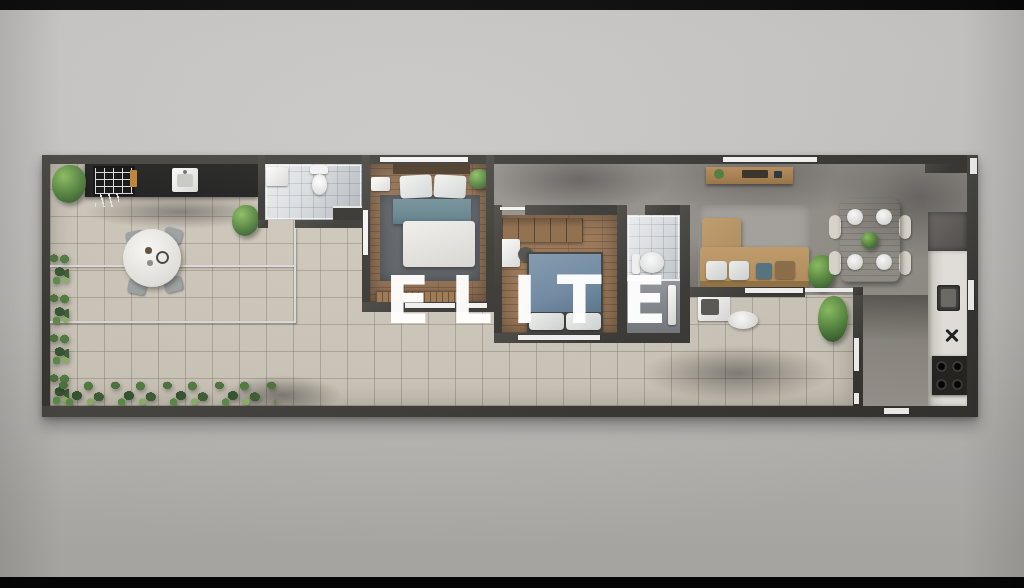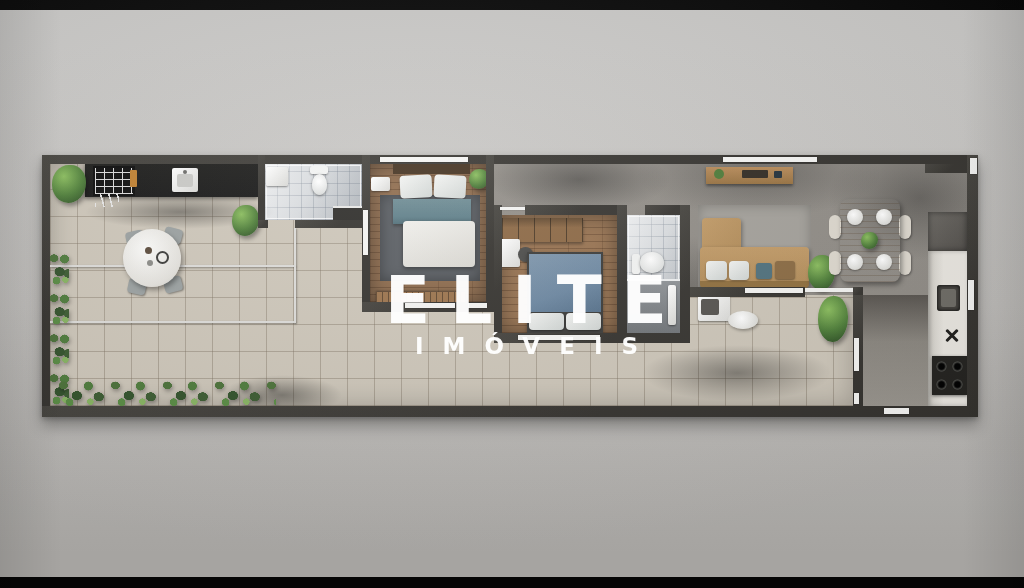--- a/index.html
+++ b/index.html
@@ -261,17 +261,16 @@
       <div class="a win" style="left:812px;top:238px;width:5px;height:11px;"></div>
       <div class="a win" style="left:842px;top:253px;width:25px;height:6px;"></div>
       <div class="a win" style="left:926px;top:125px;width:6px;height:30px;"></div>
       <div class="a win" style="left:458px;top:52px;width:25px;height:3px;"></div>
     </div>
 
   </div>
 
   <div class="a watermark">
     <div class="wm1">ELITE</div>
-    <div class="wm2">IMÓVEIS</div>
   </div>
 
 
 </div>
 
 </body></html>

